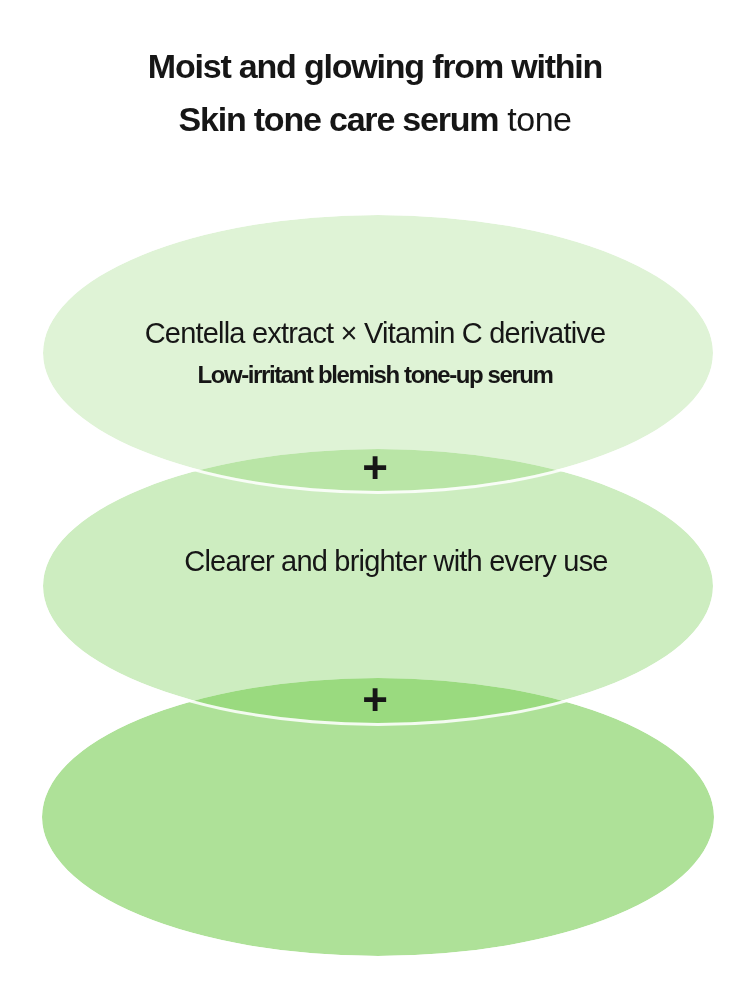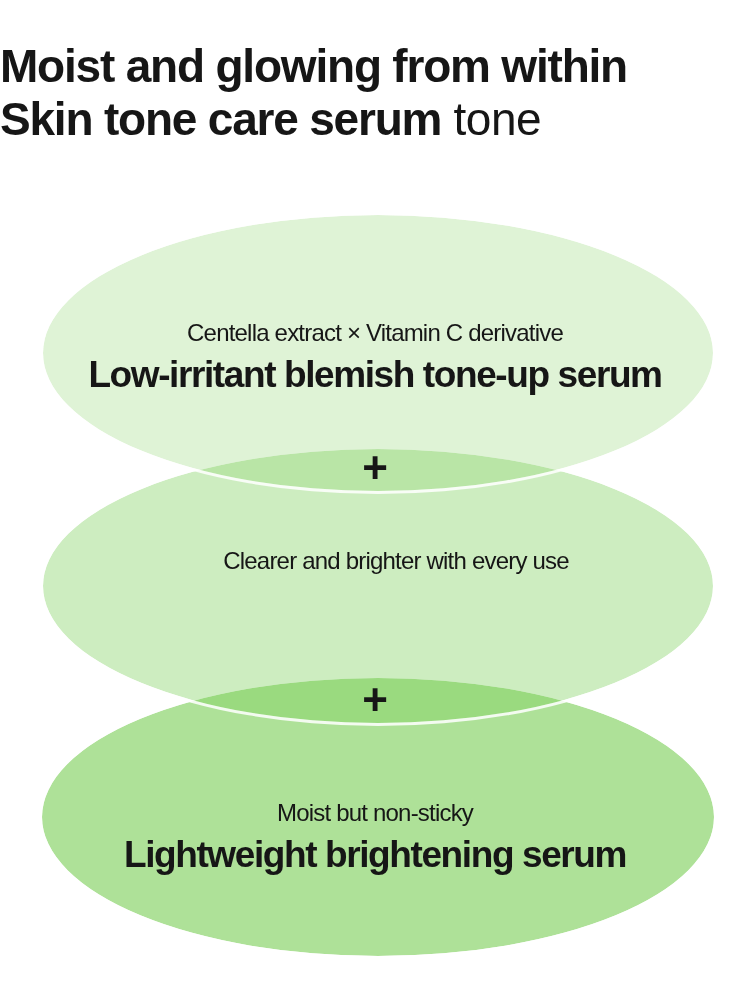--- a/index.html
+++ b/index.html
@@ -11,22 +11,22 @@
     background: #ffffff;
     overflow: hidden;
     font-family: "Liberation Sans", sans-serif;
     color: #161616;
   }
 
   
   .title {
     position: absolute;
     top: 40px; left: 0; right: 0;
-    text-align: left;
-    font-size: 46px;
+    text-align: center;
+    font-size: 34px;
     line-height: 53px;
     letter-spacing: -0.5px;
     font-weight: 400;
   }
   .title .b { font-weight: 700; letter-spacing: -1.2px; }
 
   
   .ellipse {
     position: absolute;
     border-radius: 50%;
@@ -39,22 +39,22 @@
         background-color: rgba(120,205,84,0.37); z-index: 2; }
   .e3 { left: 39px; top: 675px; width: 672px; height: 278px;
         background-color: rgba(120,205,84,0.60); z-index: 1; }
 
   
   .bubble-text {
     position: absolute; left: 0; right: 0;
     text-align: center;
     z-index: 10;
   }
-  .bubble-text .sub  { font-size: 24px; line-height: 42px; letter-spacing: -0.8px; }
-  .bubble-text .main { font-size: 37px; line-height: 42px; font-weight: 700; letter-spacing: -1.4px; }
+  .bubble-text .sub  { font-size: 29px; line-height: 42px; letter-spacing: -0.8px; }
+  .bubble-text .main { font-size: 24px; line-height: 42px; font-weight: 700; letter-spacing: -1.4px; }
   .bt1 { top: 312px; }
   .bt2 { top: 540px; padding-left: 42px; }
   .bt3 { top: 792px; }
 
   
   .plus {
     position: absolute; left: 0; right: 0;
     text-align: center;
     font-size: 44px;
     font-weight: 700;
@@ -89,18 +89,14 @@
   </div>
 
   <div class="plus p1">+</div>
 
   <div class="bubble-text bt2">
     <div class="sub">Clearer and brighter with every use</div>
   </div>
 
   <div class="plus p2">+</div>
 
-  <div class="bubble-text bt3">
-    <div class="sub">Moist but non-sticky</div>
-    <div class="main">Lightweight brightening serum</div>
-  </div>
 
 </div>
 
 </body></html>

